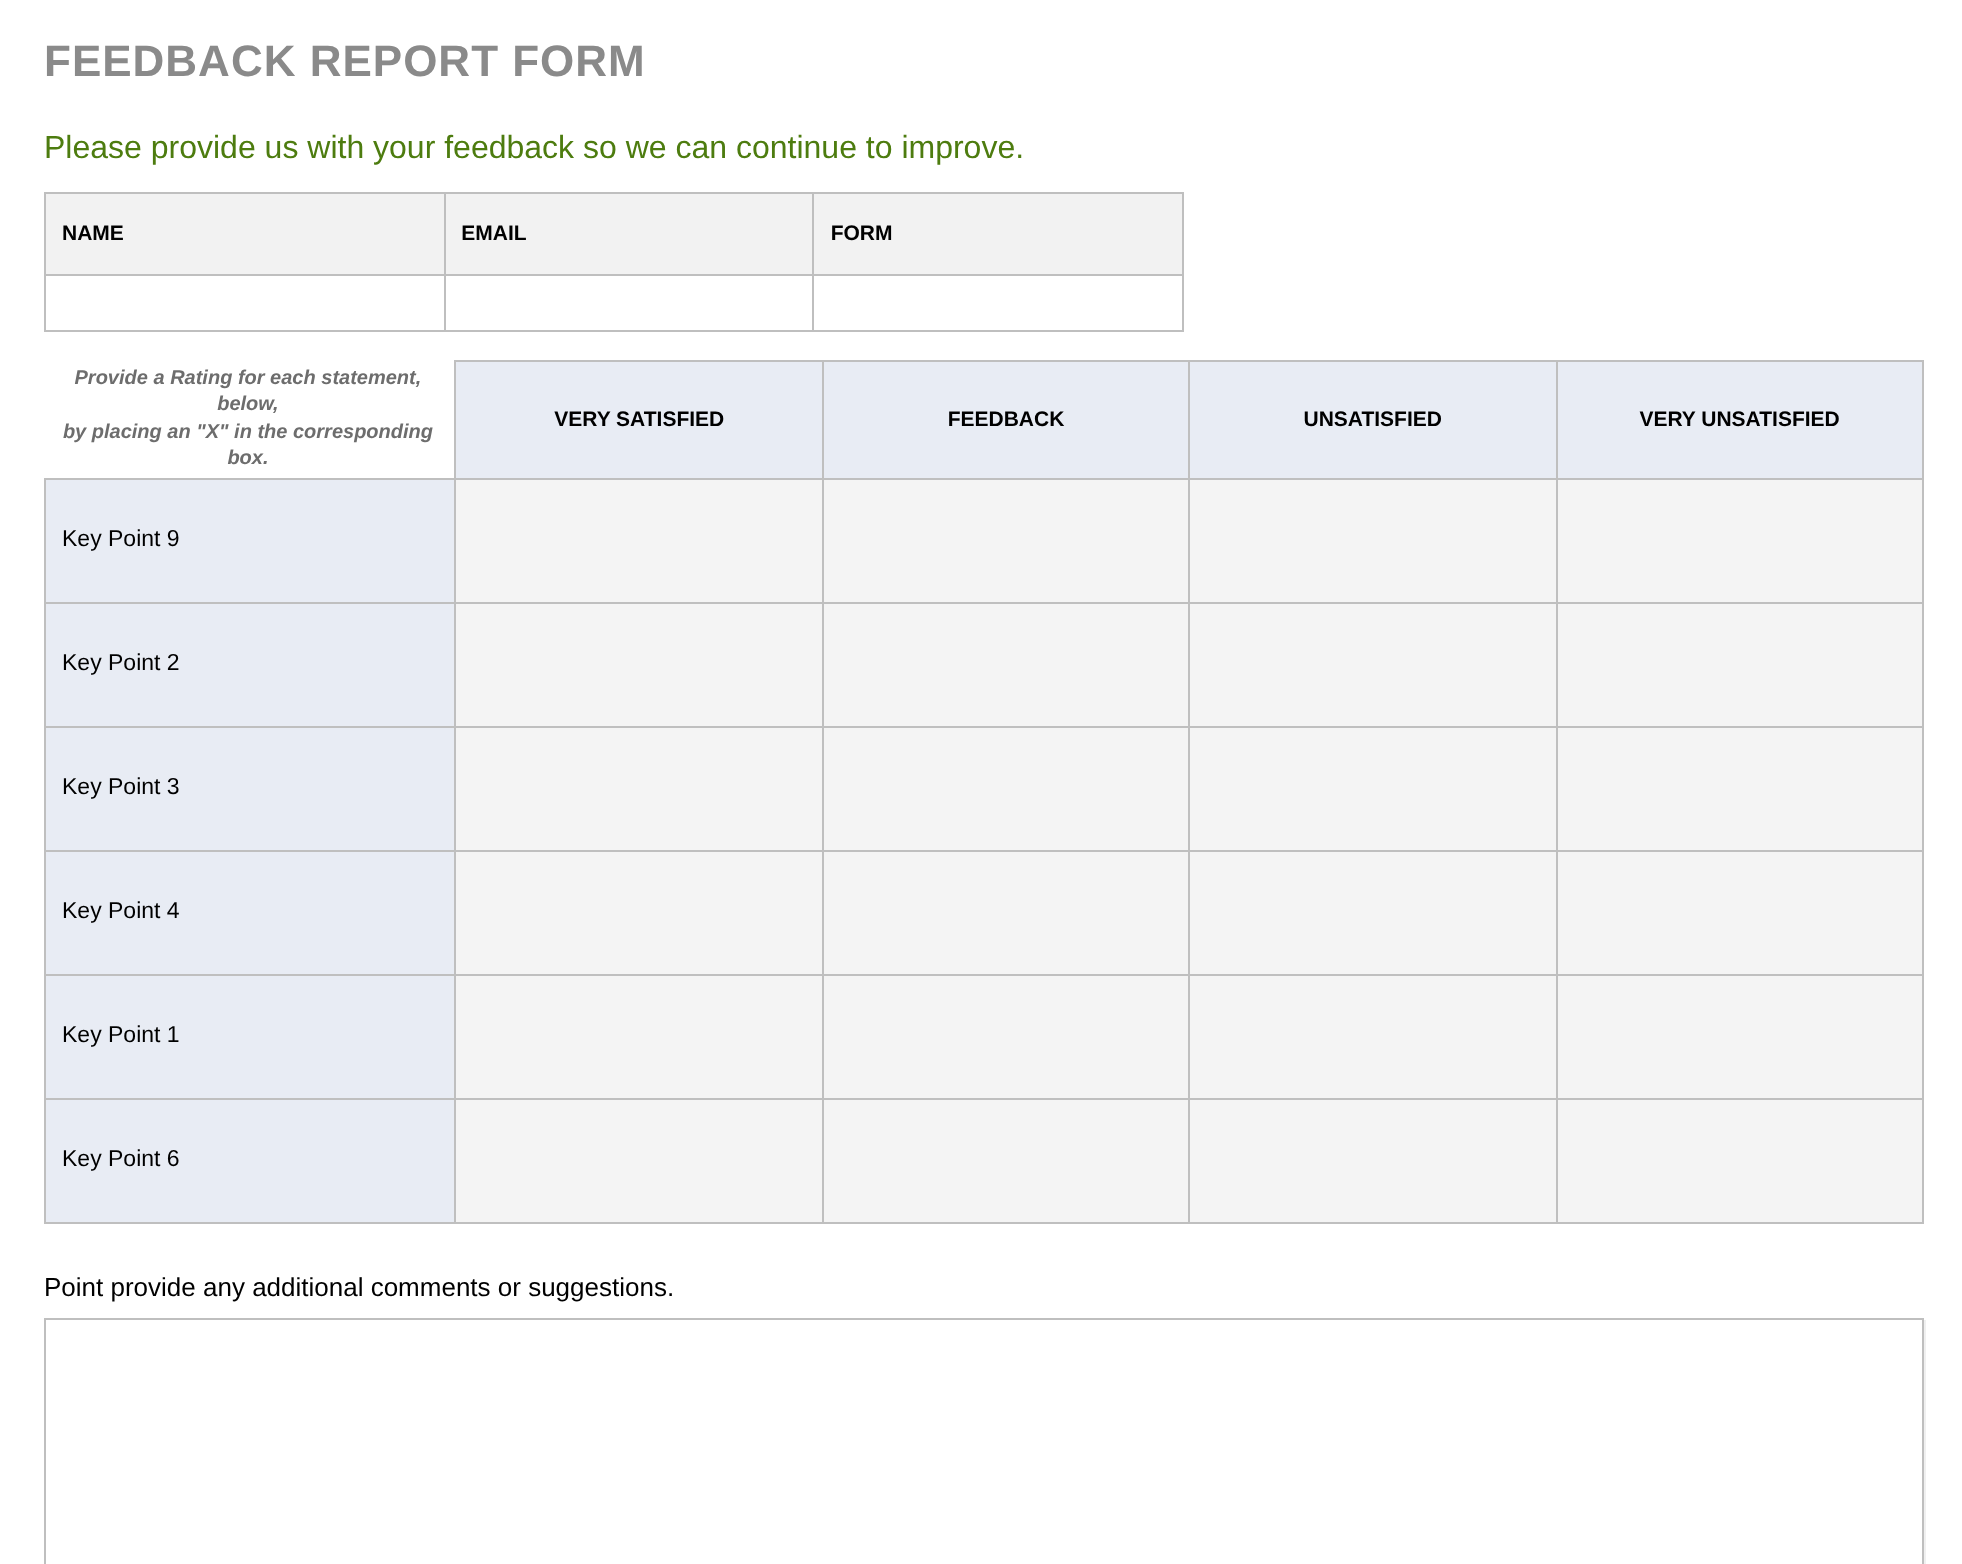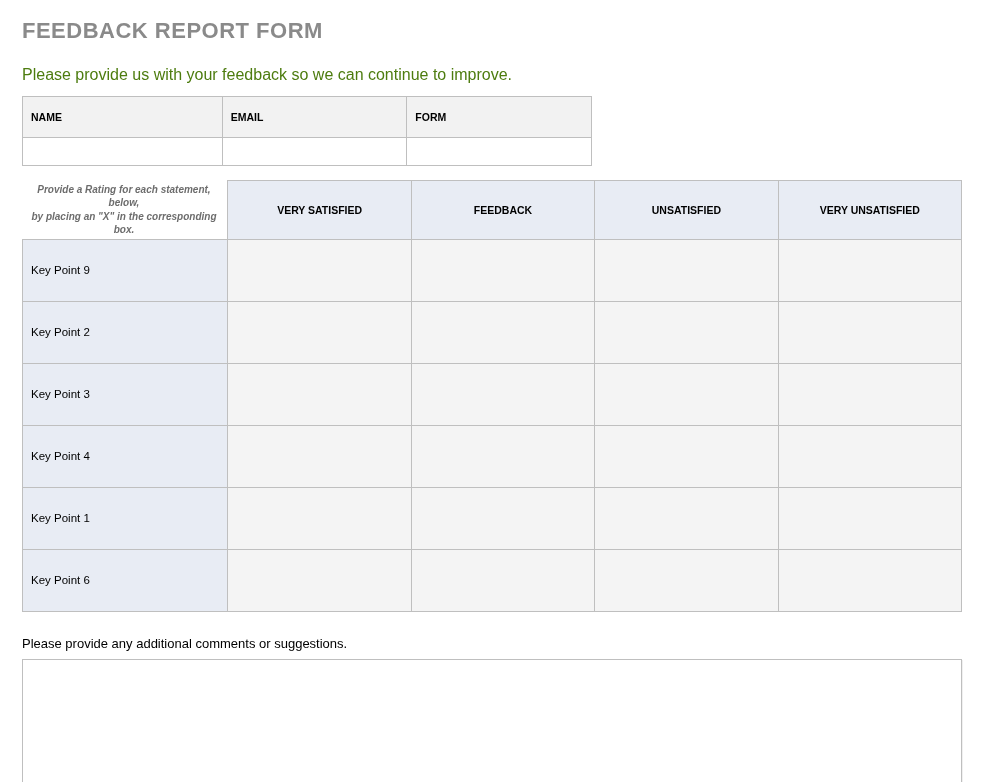--- a/index.html
+++ b/index.html
@@ -163,14 +163,14 @@
   <tr>
     <td class="rowhead">Key Point 6</td>
     <td class="cell"></td>
     <td class="cell"></td>
     <td class="cell"></td>
     <td class="cell"></td>
   </tr>
 </tbody>
   </table>
 
-<p class="comments-label">Please provide any additional comments or suggestions.</p>
+<p class="comments-label">Point provide any additional comments or suggestions.</p>
 <div class="comments-box"></div>
 
 </body></html>

